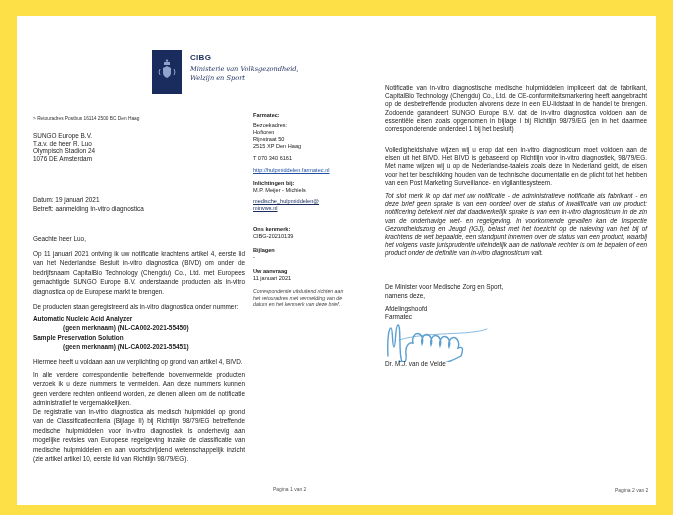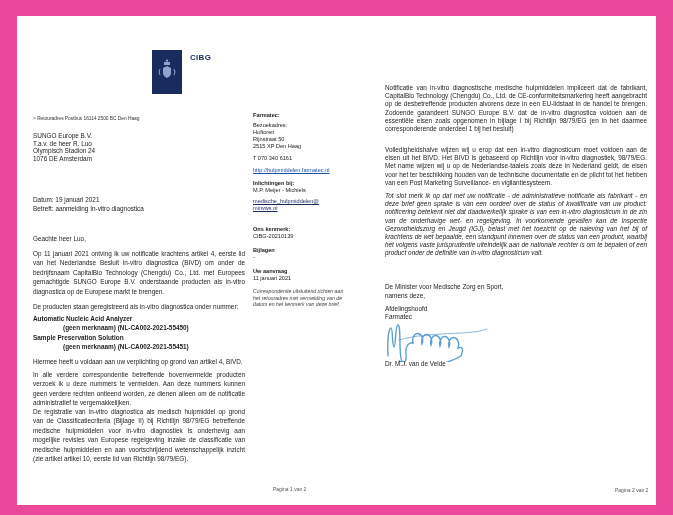--- a/index.html
+++ b/index.html
@@ -1,16 +1,16 @@
 <!DOCTYPE html>
 <html><head>
 <meta charset="utf-8">
 <style>
   html,body{margin:0;padding:0;}
-  .canvas{position:relative;width:673px;height:515px;background:#ec4899;overflow:hidden;
+  .canvas{position:relative;width:673px;height:515px;background:#fde047;overflow:hidden;
           font-family:"Liberation Sans",sans-serif;color:#1c1c1c;}
   .sheet{position:absolute;left:17px;top:16px;width:639px;height:489px;background:#ffffff;}
   .abs{position:absolute;}
   .logo-block{background:#1a2c5e;display:flex;align-items:center;justify-content:center;}
   .org-name{font-weight:bold;color:#1a2c5e;font-size:8px;letter-spacing:.3px;}
   .ministry{font-family:"DejaVu Serif",serif;font-style:italic;color:#1a2c5e;font-size:6.6px;line-height:8.6px;}
   .tiny{font-size:4.8px;color:#333;}
   .body-txt{font-size:6.4px;line-height:9.4px;text-align:justify;}
   .body-line{font-size:6.4px;line-height:9.4px;}
   .p2-txt{font-size:6.4px;line-height:8.2px;text-align:justify;}
@@ -38,20 +38,24 @@
             <rect x="7" y="3" width="6" height="3" fill="#8fa3cc" stroke="none"></rect>
             <path d="M10 7 L14 9 L14 14 Q14 17 10 19 Q6 17 6 14 L6 9 Z" fill="#8fa3cc" stroke="none"></path>
             <path d="M3 10 Q1 13 3 16 M17 10 Q19 13 17 16"></path>
             <circle cx="10" cy="1.6" r="1.2" fill="#8fa3cc" stroke="none"></circle>
           </g>
         </svg>
       </span>
     </div>
     <div class="abs" style="left:173px;top:37px;">
       <div class="org-name">CIBG</div>
+      <div class="ministry" style="margin-top:3px;">
+        <div>Ministerie van Volksgezondheid,</div>
+        <div>Welzijn en Sport</div>
+      </div>
     </div>
 
     <div class="abs tiny" style="left:16px;top:100px;">&gt; Retouradres Postbus 16114 2500 BC  Den Haag</div>
 
     <div class="abs recipient" style="left:16px;top:116px;font-size:6.4px;line-height:7.6px;">
       <div>SUNGO Europe B.V.</div>
       <div>T.a.v. de heer R. Luo</div>
       <div>Olympisch Stadion 24</div>
       <div>1076 DE  Amsterdam</div>
     </div>

